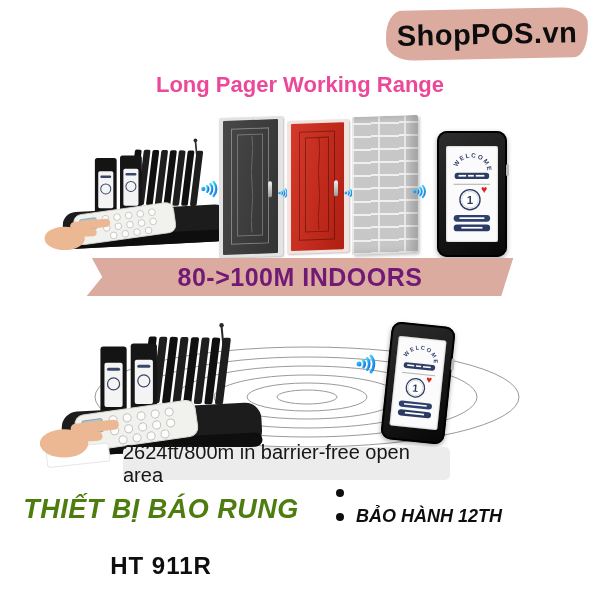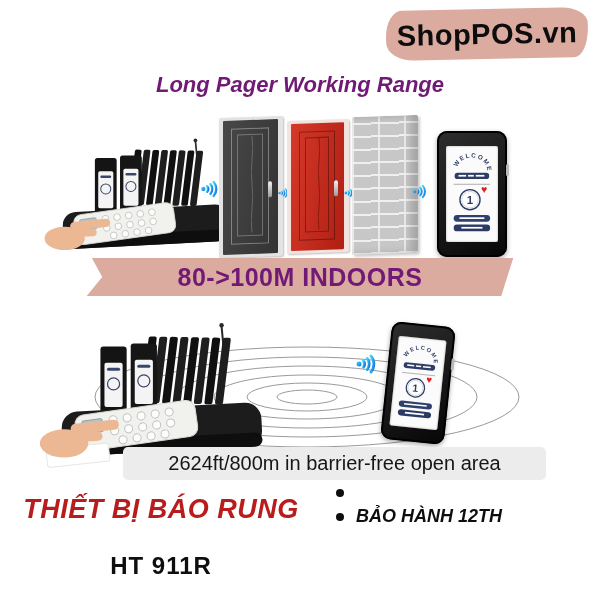--- a/index.html
+++ b/index.html
@@ -7,21 +7,21 @@
          font-family:"Liberation Sans","DejaVu Sans",sans-serif;color:#111;}
 
   
   .logo-badge{position:absolute;left:386px;top:9px;width:202px;height:50px;
     background:#DCABA0;border-radius:16px 26px 14px 28px / 26px 16px 30px 18px;
     transform:rotate(-1.2deg);display:flex;align-items:center;justify-content:center;}
   .logo-badge span{font-size:29px;font-weight:800;letter-spacing:.5px;color:#0d0d0d;}
 
   
   .main-title{position:absolute;left:0;top:72px;width:600px;text-align:center;
-    font-size:22px;font-weight:700;color:#701a75;font-style:italic;}
+    font-size:22px;font-weight:700;color:#ec4899;}
 
   
   .wifi{position:absolute;}
 
   
   .door{position:absolute;transform:skewY(-2deg);}
   .door .frame{position:absolute;inset:0;background:#e3e3e3;border-radius:2px;
     box-shadow:1px 1px 2px rgba(0,0,0,.25);}
   .door .leaf{position:absolute;inset:3px 5px 3px 4px;border-radius:1px;}
   .door .groove{position:absolute;inset:8px 9px 10px 8px;border:1px solid rgba(255,255,255,.35);}
@@ -47,27 +47,27 @@
 
   
   .pager{position:absolute;background:linear-gradient(145deg,#2e2e2e,#060606);
     border-radius:10px;box-shadow:0 2px 5px rgba(0,0,0,.35), inset 0 0 0 2px #000;}
   .pager .side-btn{position:absolute;right:-2px;top:26%;width:3px;height:12px;background:#b9b9b9;border-radius:2px;}
   .pager .screen{position:absolute;inset:12% 13%;background:#fbfbfb;border-radius:2px;
     box-shadow:inset 0 0 2px #999;overflow:hidden;}
   .pager .screen svg{position:absolute;inset:0;width:100%;height:100%;}
 
   
-  .range-banner{position:absolute;left:123px;top:447px;width:423px;height:33px;background:#ECECEC;
+  .range-banner{position:absolute;left:123px;top:447px;width:327px;height:33px;background:#ECECEC;
     border-radius:5px;display:flex;align-items:center;justify-content:center;}
   .range-banner span{font-size:20px;color:#161616;}
 
   
   .product-name{position:absolute;left:0;top:494px;width:322px;text-align:center;}
-  .product-name .l1{font-size:27px;font-weight:700;font-style:italic;color:#b91c1c;letter-spacing:.5px;}
+  .product-name .l1{font-size:27px;font-weight:700;font-style:italic;color:#4d7c0f;letter-spacing:.5px;}
   .product-name .l2{margin-top:27px;font-size:24px;font-weight:700;color:#0e0e0e;letter-spacing:1px;}
 
   .specs{position:absolute;left:336px;top:489px;width:256px;}
   .spec-item{display:flex;align-items:center;margin-bottom:9px;}
   .spec-item .dot{width:8px;height:8px;border-radius:50%;background:#0e0e0e;margin-right:12px;flex:0 0 auto;}
   .spec-item .txt{font-size:18px;font-weight:700;font-style:italic;color:#0e0e0e;white-space:nowrap;}
 
   .ripples{position:absolute;left:85px;top:340px;width:440px;height:115px;}
   .station{position:absolute;}
 </style>

